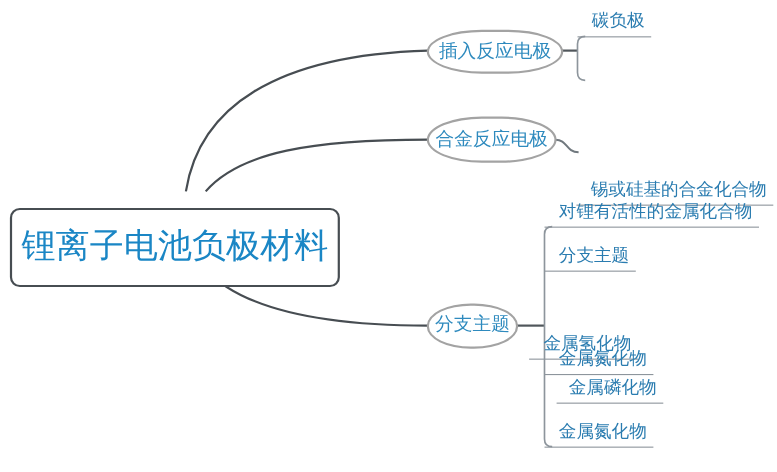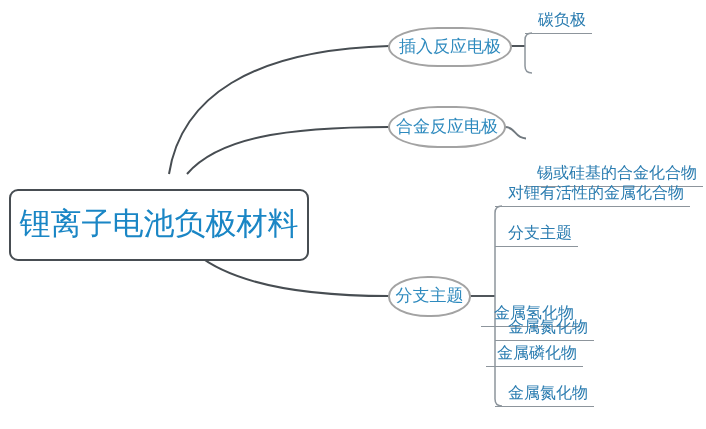--- a/index.html
+++ b/index.html
@@ -65,21 +65,21 @@
   
   .st-1-0 { left: 525px; top: 9px;  }
   .st-1-1 { left: 525px; top: 49px; }
   
   .st-2-0 { left: 524px; top: 114px; margin-top: 48px; }
   
   .st-3-0 { left: 495px; top: 182px; }
   .st-3-1 { left: 495px; top: 222px; }
   .st-3-2 { left: 481px; top: 262px; margin-top: 40px; }
   .st-3-3 { left: 495px; top: 316px; }
-  .st-3-4 { left: 486px; top: 342px; padding-left: 11px; }
+  .st-3-4 { left: 506px; top: 342px; padding-left: 11px; }
   .st-3-5 { left: 495px; top: 382px; }
 </style>
 </head>
 <body>
 
 <div class="canvas">
 
   <svg class="connector-svg" viewBox="0 0 706 429" xmlns="http://www.w3.org/2000/svg" fill="none">
 
     <path d="M 169,174 C 181,98 250,50 389,46" stroke="#474d52" stroke-width="2" fill="none"></path>

